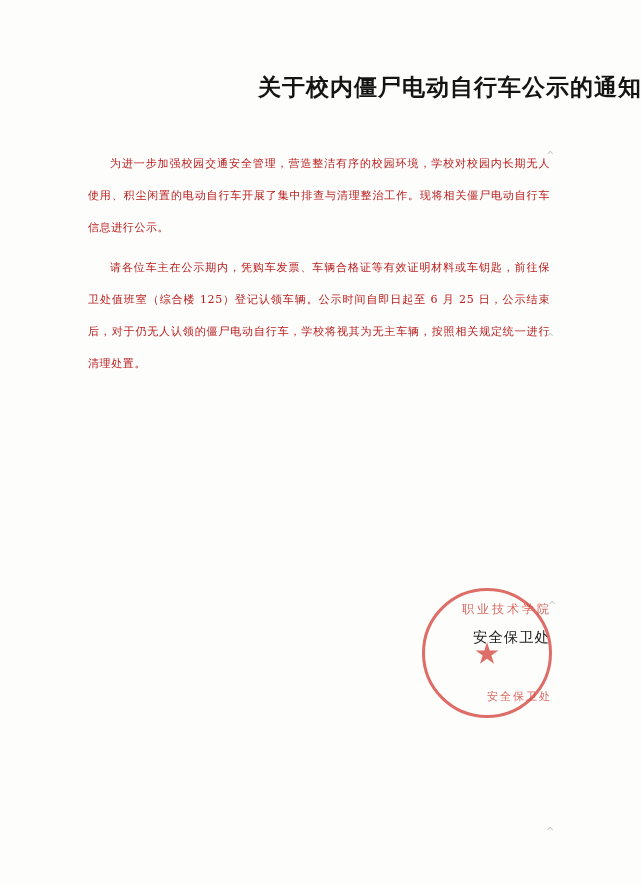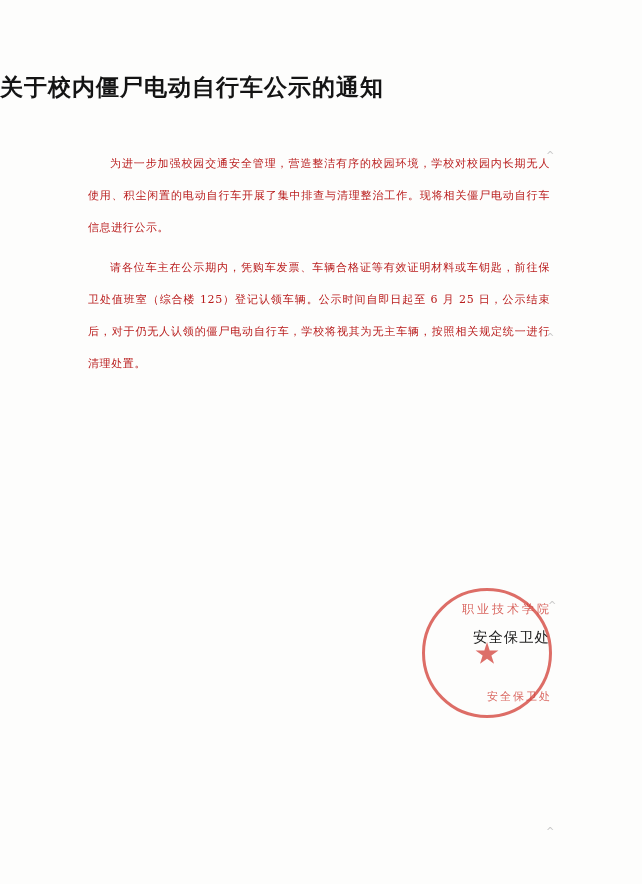--- a/index.html
+++ b/index.html
@@ -18,21 +18,21 @@
   .page {
     position: absolute;
     inset: 0;
     background: #fdfdfc;
   }
   .doc-title {
     position: absolute;
     top: 72px;
     left: 0;
     width: 642px;
-    text-align: left;
+    text-align: right;
     font-size: 23px;
     font-weight: bold;
     letter-spacing: 1px;
     color: #141414;
     font-family: "DejaVu Serif", "Liberation Serif", serif;
   }
   .body-block {
     position: absolute;
     top: 148px;
     left: 88px;

